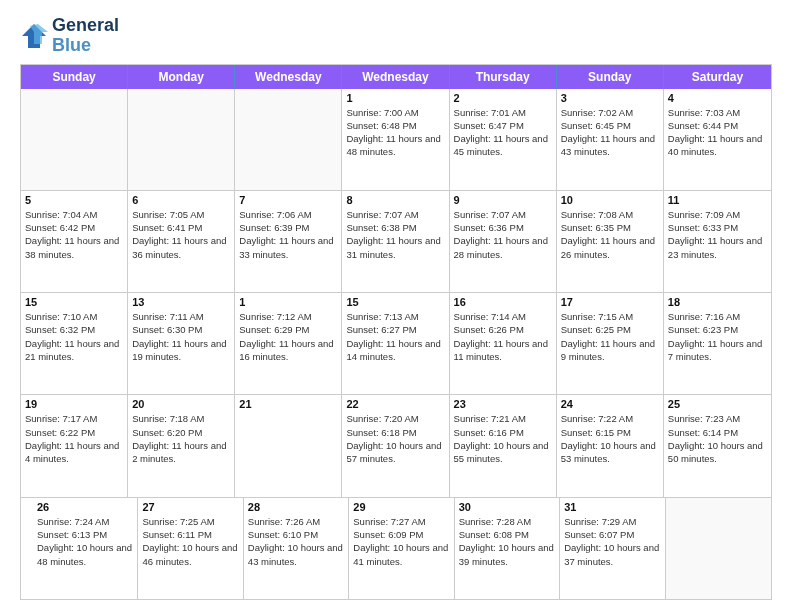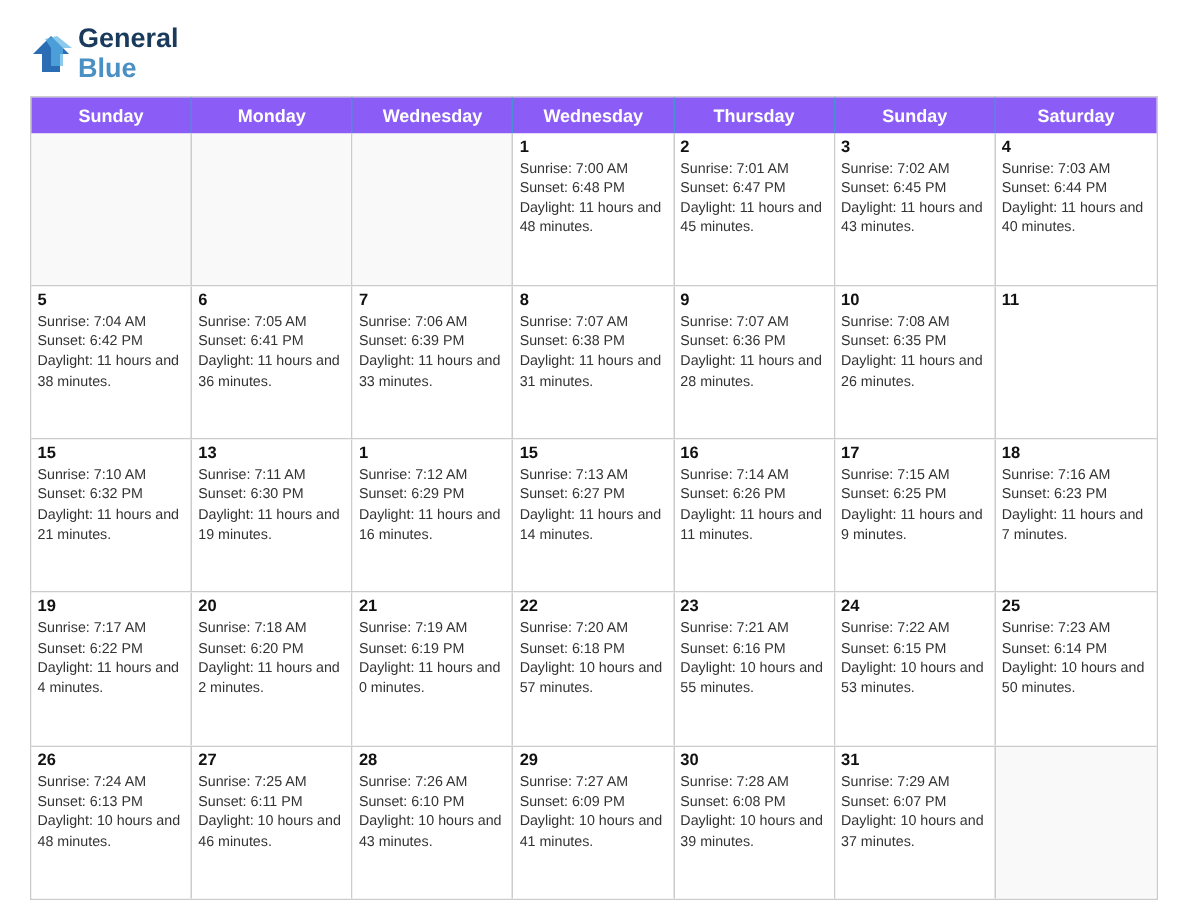--- a/index.html
+++ b/index.html
@@ -77,21 +77,21 @@
       flex: 1;
       display: flex;
       flex-direction: column;
     }
     .week-row {
       display: grid;
       grid-template-columns: repeat(7, 1fr);
       flex: 1;
       border-bottom: 1px solid #ccc;
     }
-    .week-row:last-child { border-bottom: none; }
+    .week-row:last-child { border-bottom: none; margin-left: 12px; }
     .day-cell {
       border-right: 1px solid #ccc;
       padding: 3px 4px;
       font-size: 9.5px;
       color: #333;
       background: #fff;
       min-height: 0;
     }
     .day-cell:last-child { border-right: none; }
     .day-cell.empty { background: #f9f9f9; }
@@ -179,20 +179,21 @@
           <div class="day-cell">
             <div class="day-number">9</div>
             <div class="day-info">Sunrise: 7:07 AM<br>Sunset: 6:36 PM<br>Daylight: 11 hours and 28 minutes.</div>
           </div>
           <div class="day-cell">
             <div class="day-number">10</div>
             <div class="day-info">Sunrise: 7:08 AM<br>Sunset: 6:35 PM<br>Daylight: 11 hours and 26 minutes.</div>
           </div>
           <div class="day-cell">
             <div class="day-number">11</div>
+            <div class="day-info">Sunrise: 7:09 AM<br>Sunset: 6:33 PM<br>Daylight: 11 hours and 23 minutes.</div>
           </div>
         </div>
         <div class="week-row">
           <div class="day-cell">
             <div class="day-number">15</div>
             <div class="day-info">Sunrise: 7:10 AM<br>Sunset: 6:32 PM<br>Daylight: 11 hours and 21 minutes.</div>
           </div>
           <div class="day-cell">
             <div class="day-number">13</div>
             <div class="day-info">Sunrise: 7:11 AM<br>Sunset: 6:30 PM<br>Daylight: 11 hours and 19 minutes.</div>
@@ -222,21 +223,20 @@
           <div class="day-cell">
             <div class="day-number">19</div>
             <div class="day-info">Sunrise: 7:17 AM<br>Sunset: 6:22 PM<br>Daylight: 11 hours and 4 minutes.</div>
           </div>
           <div class="day-cell">
             <div class="day-number">20</div>
             <div class="day-info">Sunrise: 7:18 AM<br>Sunset: 6:20 PM<br>Daylight: 11 hours and 2 minutes.</div>
           </div>
           <div class="day-cell">
             <div class="day-number">21</div>
-            <div class="day-info">Sunrise: 7:19 AM<br>Sunset: 6:19 PM<br>Daylight: 11 hours and 0 minutes.</div>
           </div>
           <div class="day-cell">
             <div class="day-number">22</div>
             <div class="day-info">Sunrise: 7:20 AM<br>Sunset: 6:18 PM<br>Daylight: 10 hours and 57 minutes.</div>
           </div>
           <div class="day-cell">
             <div class="day-number">23</div>
             <div class="day-info">Sunrise: 7:21 AM<br>Sunset: 6:16 PM<br>Daylight: 10 hours and 55 minutes.</div>
           </div>
           <div class="day-cell">

